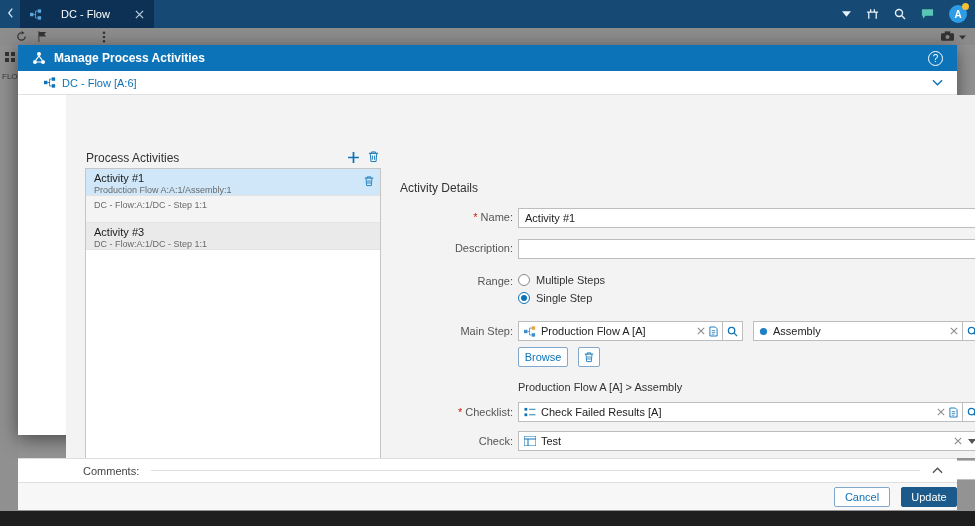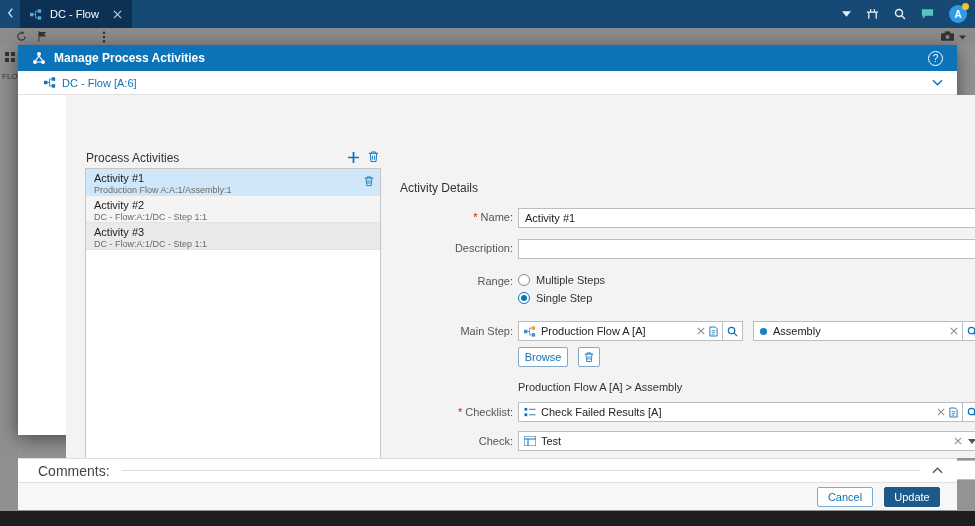--- a/index.html
+++ b/index.html
@@ -2,21 +2,21 @@
 <html><head>
 <meta charset="utf-8">
 <style>
   * { box-sizing: border-box; }
   body { margin:0; font-family:"Liberation Sans", sans-serif; background:#fff; }
   .screen { position:relative; width:975px; height:526px; overflow:hidden; background:#fff; }
 
   
   .topbar { position:absolute; top:0; left:0; width:975px; height:28px; background:#164a75; z-index:6; }
   .topbar .back { position:absolute; left:7px; top:7px; color:#cfe2f2; }
-  .tab { position:absolute; left:20px; top:0; height:28px; background:#0c3154; display:flex; align-items:center; gap:8px; padding:0 10px; color:#fff; font-size:11px; cursor:default; }
+  .tab { position:absolute; left:20px; top:0; height:28px; background:#0c3154; display:flex; align-items:center; gap:19px; padding:0 10px; color:#fff; font-size:11px; cursor:default; }
   .tab .flowico { color:#5aa7db; display:flex; }
   .tab .closex { color:#bcd2e4; margin-left:6px; display:flex; }
   .tb-right { position:absolute; right:8px; top:0; height:28px; display:flex; align-items:center; gap:15px; color:#e8f1f8; }
   .avatar { position:relative; width:18px; height:18px; border-radius:50%; background:#2e9be6; color:#fff; font-size:10px; font-weight:bold; display:flex; align-items:center; justify-content:center; }
   .avatar .badge { position:absolute; right:-2px; top:-2px; width:7px; height:7px; border-radius:50%; background:#f2c230; }
 
   
   .bg-toolbar { position:absolute; top:28px; left:0; width:975px; height:17px; background:#f4f4f4; z-index:1; }
   .bg-ico { position:absolute; color:#4a4a4a; display:flex; z-index:1; }
   .bg-left { position:absolute; top:45px; left:0; width:18px; height:466px; background:#fafafa; z-index:1; }
@@ -64,24 +64,24 @@
   .radio.on { border-color:#0d73b8; position:relative; }
   .radio.on::after { content:""; position:absolute; left:2px; top:2px; width:6px; height:6px; border-radius:50%; background:#0d73b8; }
   .btn-browse { position:absolute; left:452px; top:252px; width:50px; height:20px; background:#fff; border:1px solid #7fa8cc; color:#0d73b8; font-size:11px; display:flex; align-items:center; justify-content:center; cursor:pointer; border-radius:2px; }
   .btn-trashsq { position:absolute; left:512px; top:252px; width:22px; height:20px; background:#fff; border:1px solid #7fa8cc; color:#0d73b8; display:flex; align-items:center; justify-content:center; cursor:pointer; border-radius:2px; }
   .pathtxt { position:absolute; left:452px; top:286px; font-size:11px; color:#333; }
   .vscroll { position:absolute; left:918px; top:70px; width:6px; height:337px; background:#e4e4e4; border-radius:3px; }
   .vthumb { position:absolute; left:0; top:8px; width:6px; height:222px; background:#a0a0a0; border-radius:3px; cursor:pointer; }
 
   
   .m-comments { position:absolute; top:413px; left:0; width:100%; height:24px; background:#fff; border-top:1px solid #ddd; display:flex; align-items:center; padding:0 14px 0 20px; }
-  .m-comments .clab { font-size:14px; color:#444; }
+  .m-comments .clab { font-size:11px; color:#444;margin-left:45px; }
   .m-comments .rule { flex:1; height:1px; background:#dcdcdc; margin:0 12px; }
   .m-comments .collapse { color:#555; display:flex; cursor:pointer; }
-  .m-footer { position:absolute; top:437px; left:0; width:100%; height:28px; background:#f7f7f7; border-top:1px solid #e0e0e0; display:flex; align-items:center; justify-content:flex-end; gap:11px; padding-right:17px; }
+  .m-footer { position:absolute; top:437px; left:0; width:100%; height:28px; background:#f7f7f7; border-top:1px solid #e0e0e0; display:flex; align-items:center; justify-content:flex-end; gap:11px; }
   .btn-cancel { width:56px; height:20px; background:#fff; border:1px solid #7fa8cc; color:#0d73b8; font-size:11px; display:flex; align-items:center; justify-content:center; border-radius:2px; cursor:pointer; }
   .btn-update { width:56px; height:20px; background:#1b5a8a; border:1px solid #1b5a8a; color:#fff; font-size:11px; display:flex; align-items:center; justify-content:center; border-radius:2px; cursor:pointer; }
   svg { display:block; }
 </style>
 </head>
 <body>
 
 <div class="screen">
 
   <div class="topbar">
@@ -240,21 +240,20 @@
           <span class="rowtrash">
             <svg width="10" height="12" viewBox="0 0 12 13">
                 <path d="M1 3 H11" stroke="currentColor" stroke-width="1.2"></path>
                 <path d="M4 3 V1.5 H8 V3" fill="none" stroke="currentColor"></path>
                 <path d="M2.5 3.5 L3.2 12 H8.8 L9.5 3.5" fill="none" stroke="currentColor"></path>
                 <path d="M4.8 5.5 V10 M7.2 5.5 V10" stroke="currentColor"></path>
               </svg>
           </span>
         </div>
         <div class="litem alt1">
-          <div class="t">Activity #2</div>
           <div class="s">DC - Flow:A:1/DC - Step 1:1</div>
         </div>
         <div class="litem alt2">
           <div class="t">Activity #3</div>
           <div class="s">DC - Flow:A:1/DC - Step 1:1</div>
         </div>
       </div>
 
       <div class="ad-title">Activity Details</div>
 

